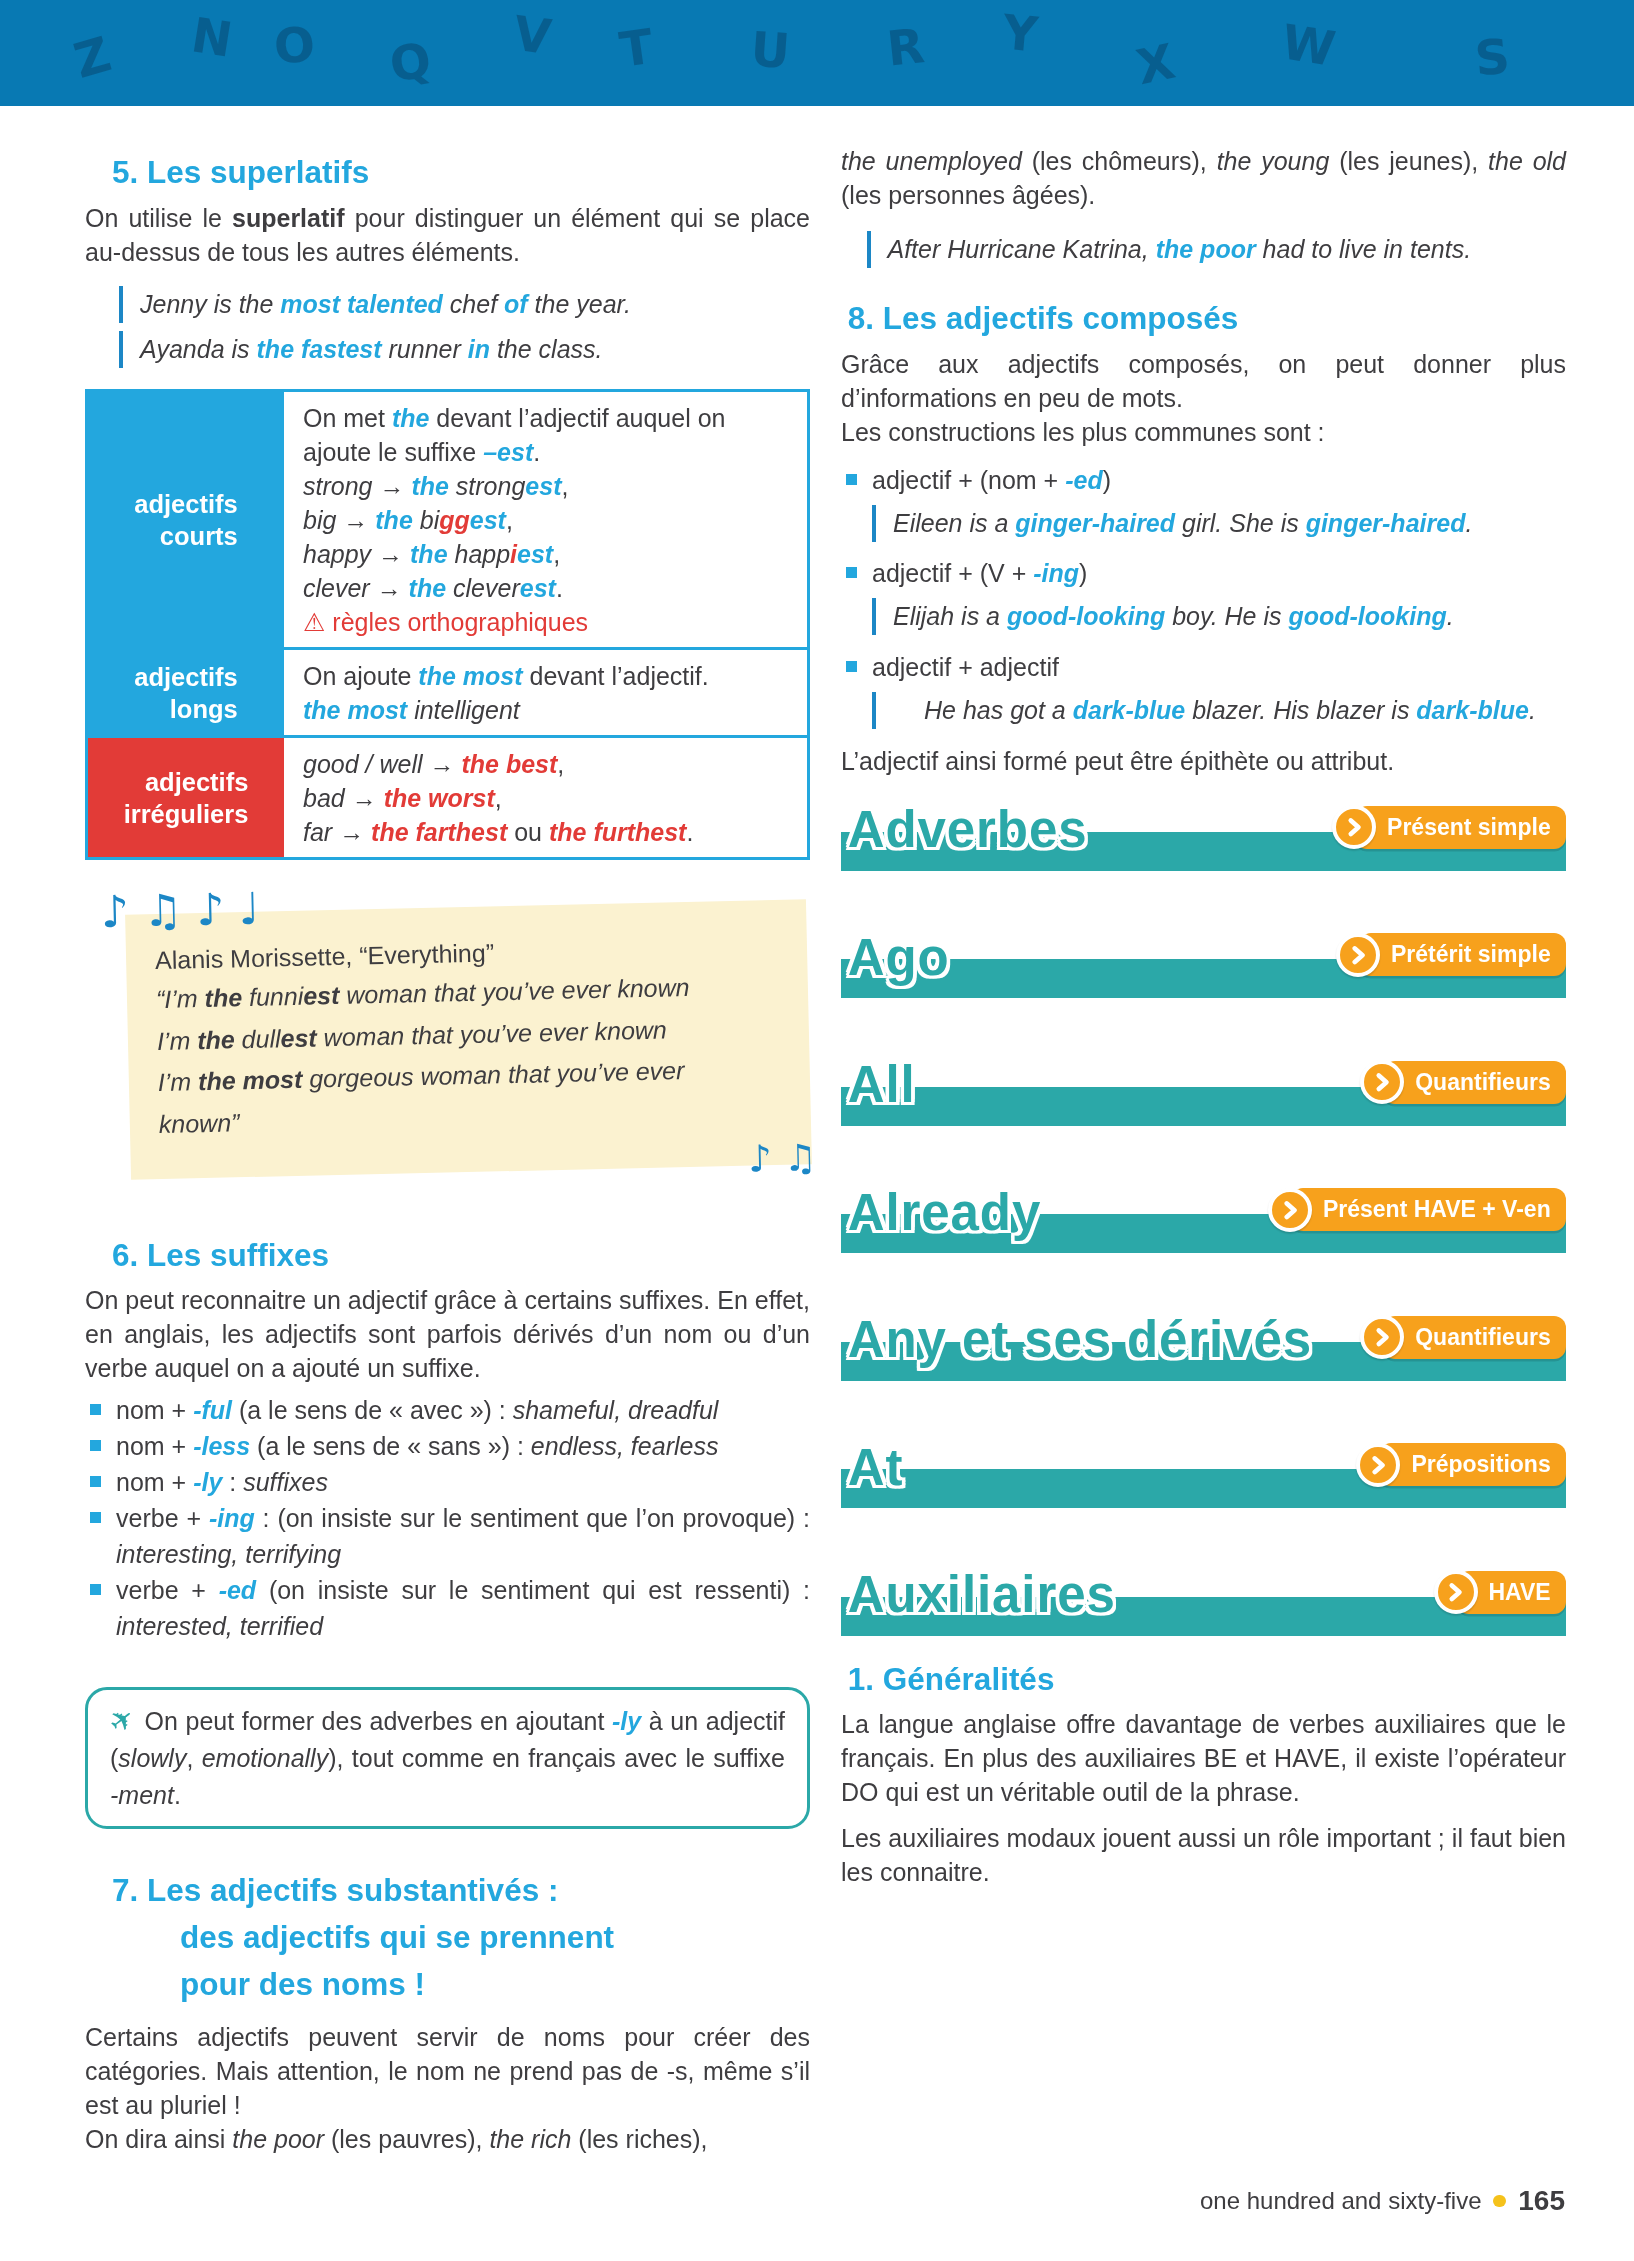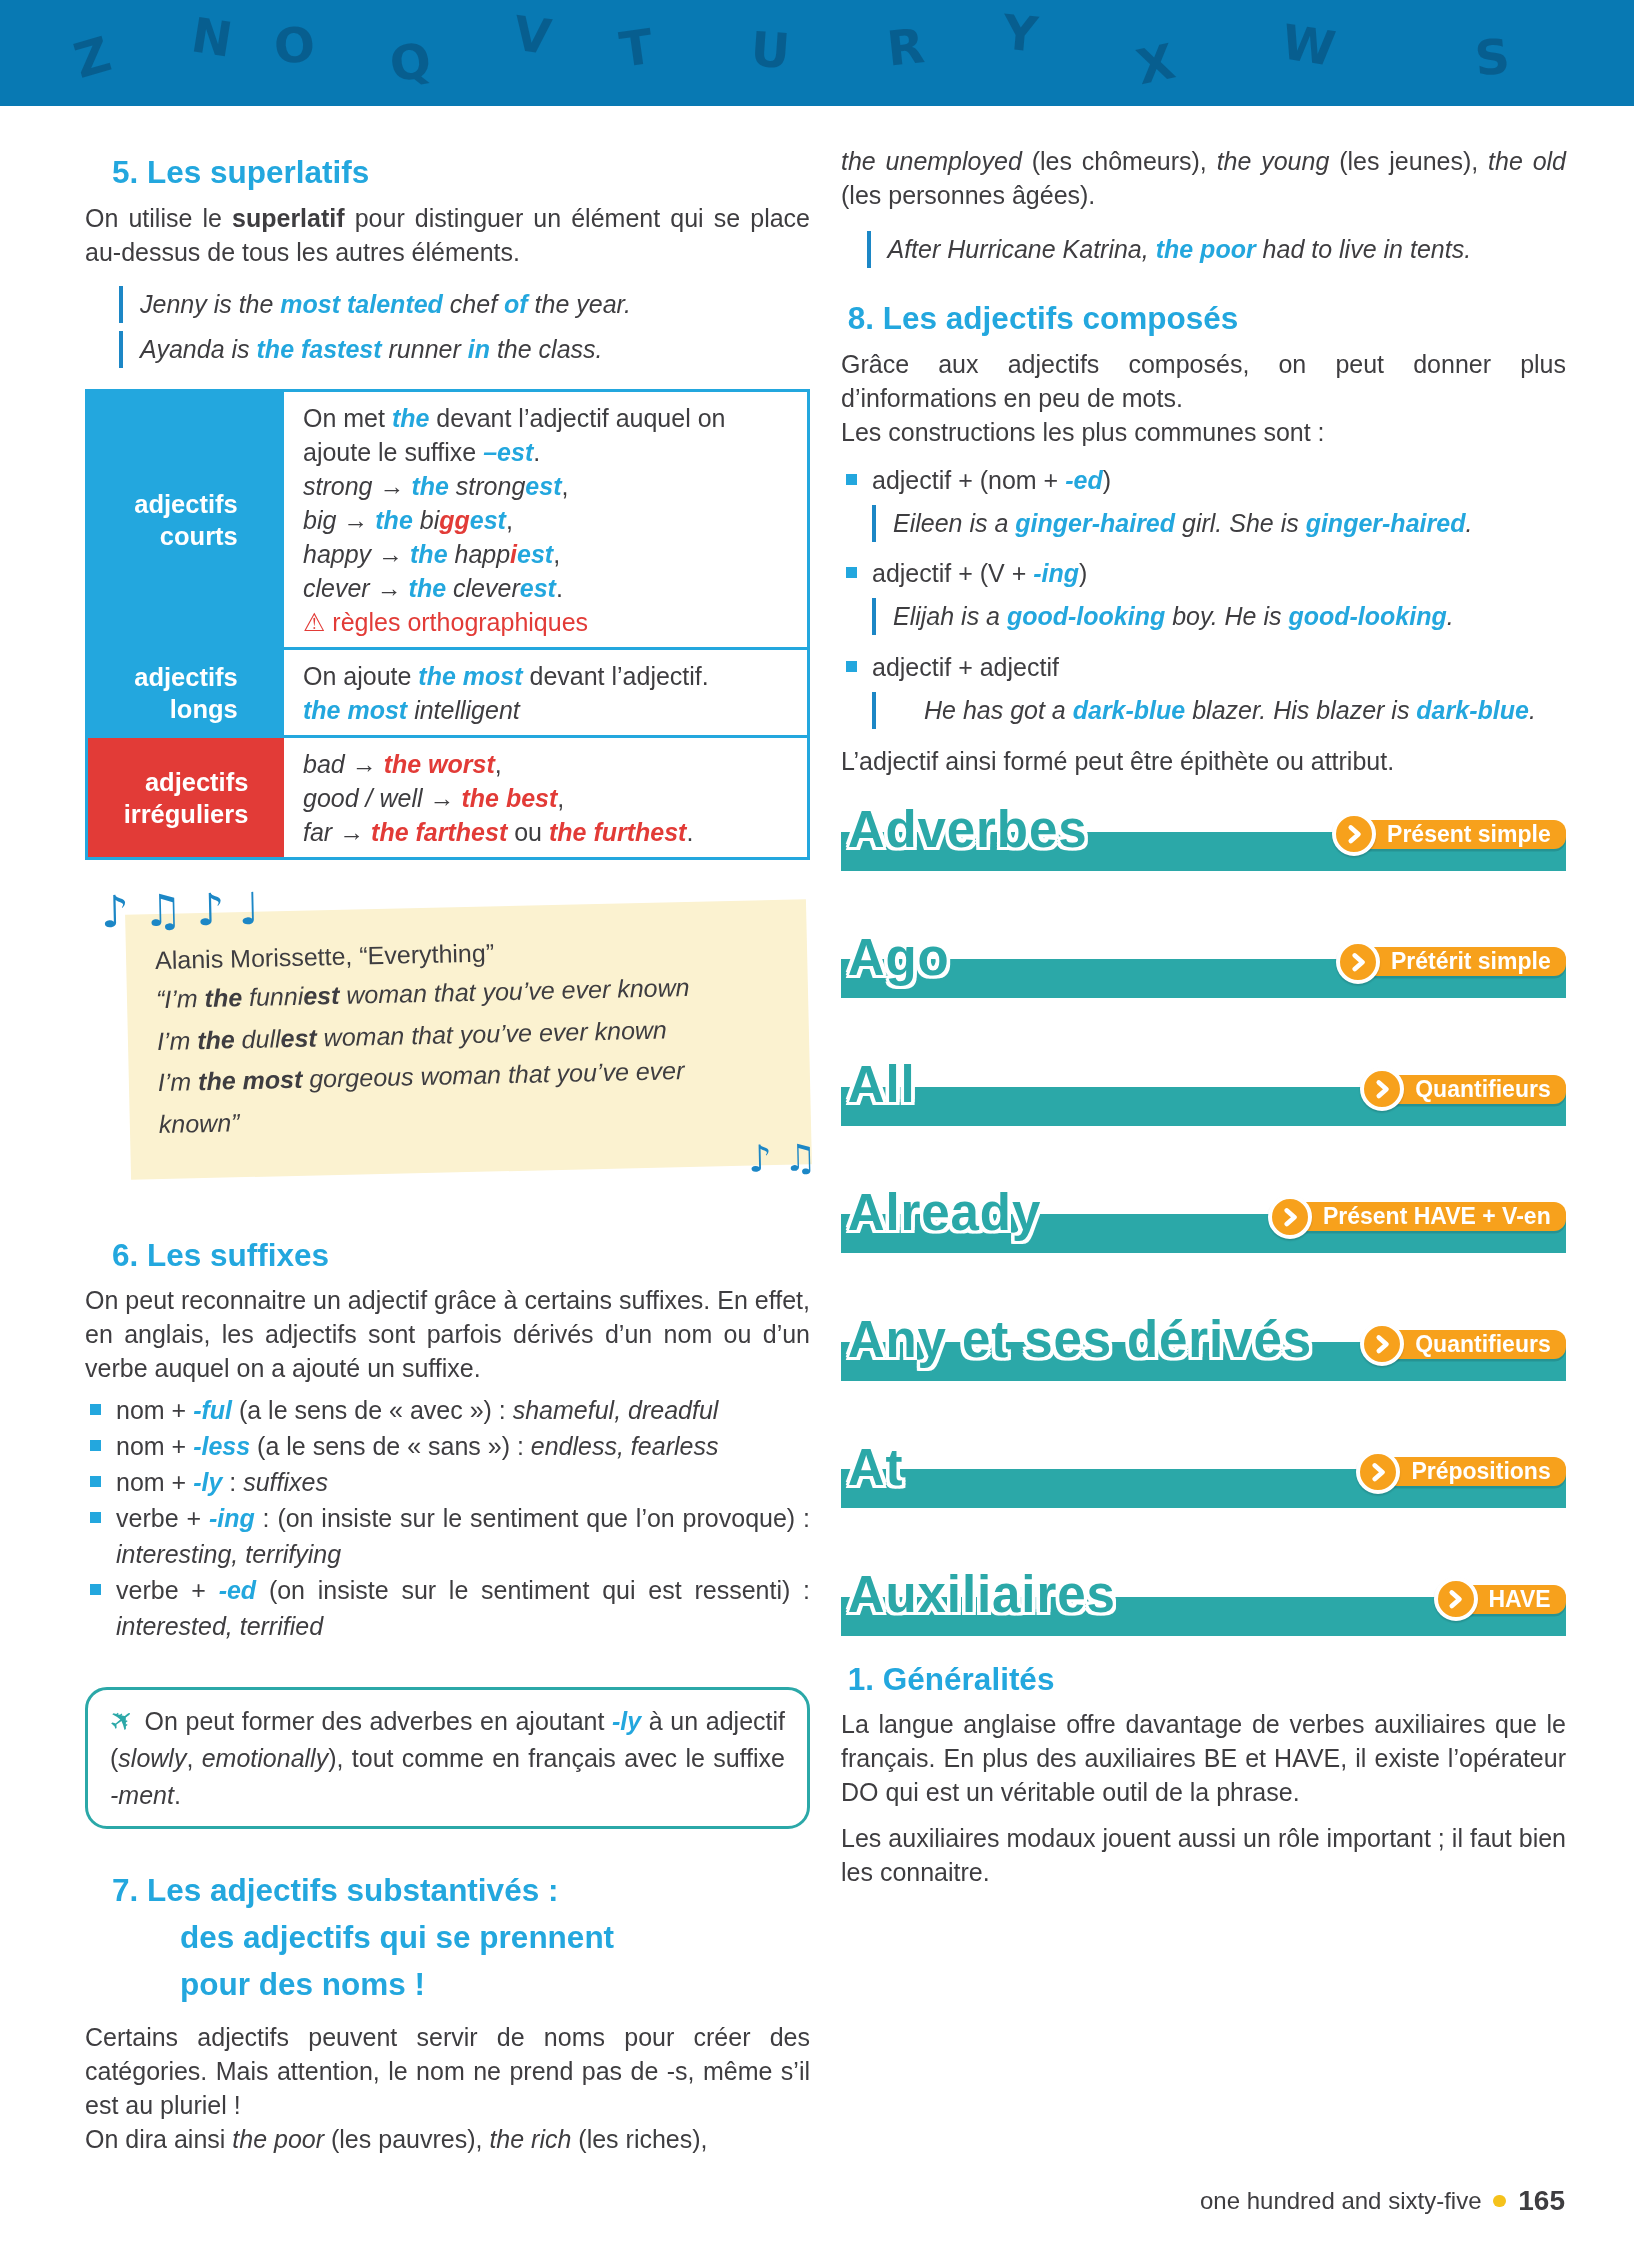--- a/index.html
+++ b/index.html
@@ -56,21 +56,21 @@
   .plane{color:var(--teal);display:inline-block;transform:rotate(-38deg);font-size:29px;margin-right:10.2px;font-family:"DejaVu Sans",sans-serif;}
 
   .h7 .l2{padding-left:68px;}
   .h7 div{font-size:31.5px;line-height:47px;}
 
   
   .idx{position:relative;}
   .idx-title{position:relative;z-index:2;color:var(--teal);font-weight:700;font-size:51px;line-height:54px;letter-spacing:0.9px;padding-left:6.8px;
     text-shadow:-3.4px -3.4px 0 #fff,3.4px -3.4px 0 #fff,-3.4px 3.4px 0 #fff,3.4px 3.4px 0 #fff,0 -3.4px 0 #fff,0 3.4px 0 #fff,-3.4px 0 0 #fff,3.4px 0 0 #fff;}
   .idx-bar{height:39px;background:var(--teal);margin-top:-25.5px;}
-  .idx-badge{position:absolute;right:0;bottom:22px;z-index:3;height:29px;background:var(--orange);border-radius:12px;display:flex;align-items:center;padding:0 15.3px 0 32px;color:#fff;font-weight:700;font-size:23px;box-shadow:0 2.6px 0 rgba(0,0,0,.12);}
+  .idx-badge{position:absolute;right:0;bottom:22px;z-index:3;height:43px;background:var(--orange);border-radius:12px;display:flex;align-items:center;padding:0 15.3px 0 32px;color:#fff;font-weight:700;font-size:23px;box-shadow:0 2.6px 0 rgba(0,0,0,.12);}
   .badge-circle{position:absolute;left:-23px;top:50%;transform:translateY(-50%);width:44px;height:44px;border-radius:50%;background:var(--orange);border:4.3px solid #fff;display:flex;align-items:center;justify-content:center;box-shadow:0 1.7px 1.7px rgba(0,0,0,.15);}
 
   
   .footer{position:absolute;right:70px;bottom:44px;display:flex;align-items:center;gap:12px;}
   .footer .words{font-size:24px;color:var(--ink);}
   .footer .dot{width:12.8px;height:12.8px;border-radius:50%;background:#F5C21B;}
   .footer .num{font-size:28px;font-weight:700;}
 
   .mt45{margin-top:38px;}.mt22{margin-top:19px;}.mt36{margin-top:31px;}.mt10{margin-top:8.5px;}
   .mt12{margin-top:10.2px;}.mt16{margin-top:13.6px;}.mt8{margin-top:6.8px;}.mt18{margin-top:15.3px;}
@@ -119,22 +119,22 @@
       </div>
       <div class="lbl rowsep">adjectifs
 longs</div>
       <div class="cnt rowsep">
         <div><span class="seg-t">On ajoute </span><span class="seg-c">the most</span><span class="seg-t"> devant l’adjectif.</span></div>
         <div><span class="seg-c">the most</span><span class="seg-i"> intelligent</span></div>
       </div>
       <div class="lbl red rowsep">adjectifs
 irréguliers</div>
       <div class="cnt rowsep">
+        <div><span class="seg-i">good / well</span><span class="seg-t"> → </span><span class="seg-r">the best</span><span class="seg-t">,</span></div>
         <div><span class="seg-i">bad</span><span class="seg-t"> → </span><span class="seg-r">the worst</span><span class="seg-t">,</span></div>
-        <div><span class="seg-i">good / well</span><span class="seg-t"> → </span><span class="seg-r">the best</span><span class="seg-t">,</span></div>
         <div><span class="seg-i">far</span><span class="seg-t"> → </span><span class="seg-r">the farthest</span><span class="seg-t"> ou </span><span class="seg-r">the furthest</span><span class="seg-t">.</span></div>
       </div>
     </div>
 
     <div class="music">
       <span class="note" style="top:-29px;left:-24px;font-size:44px;">♪ ♫ ♪ ♩</span>
       <span class="note" style="bottom:-15.3px;right:-5.1px;font-size:37px;">♪ ♫</span>
       <div class="credit">Alanis Morissette, “Everything”</div>
       <div class="lyr"><span class="seg-i">“I’m </span><span class="seg-bi">the</span><span class="seg-i"> funni</span><span class="seg-bi">est</span><span class="seg-i"> woman that you’ve ever known</span></div>
       <div class="lyr"><span class="seg-i">I’m </span><span class="seg-bi">the</span><span class="seg-i"> dull</span><span class="seg-bi">est</span><span class="seg-i"> woman that you’ve ever known</span></div>

